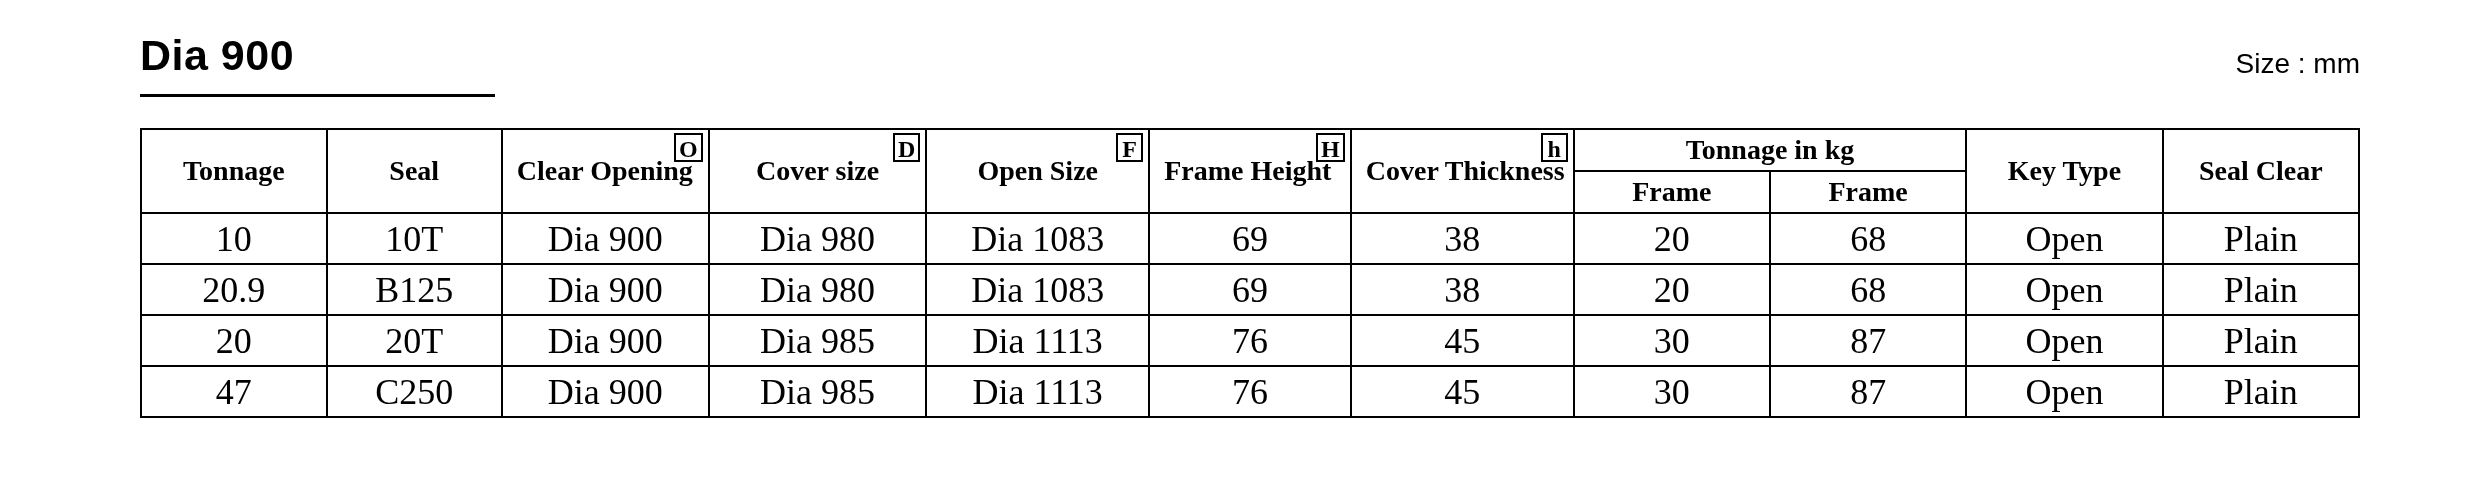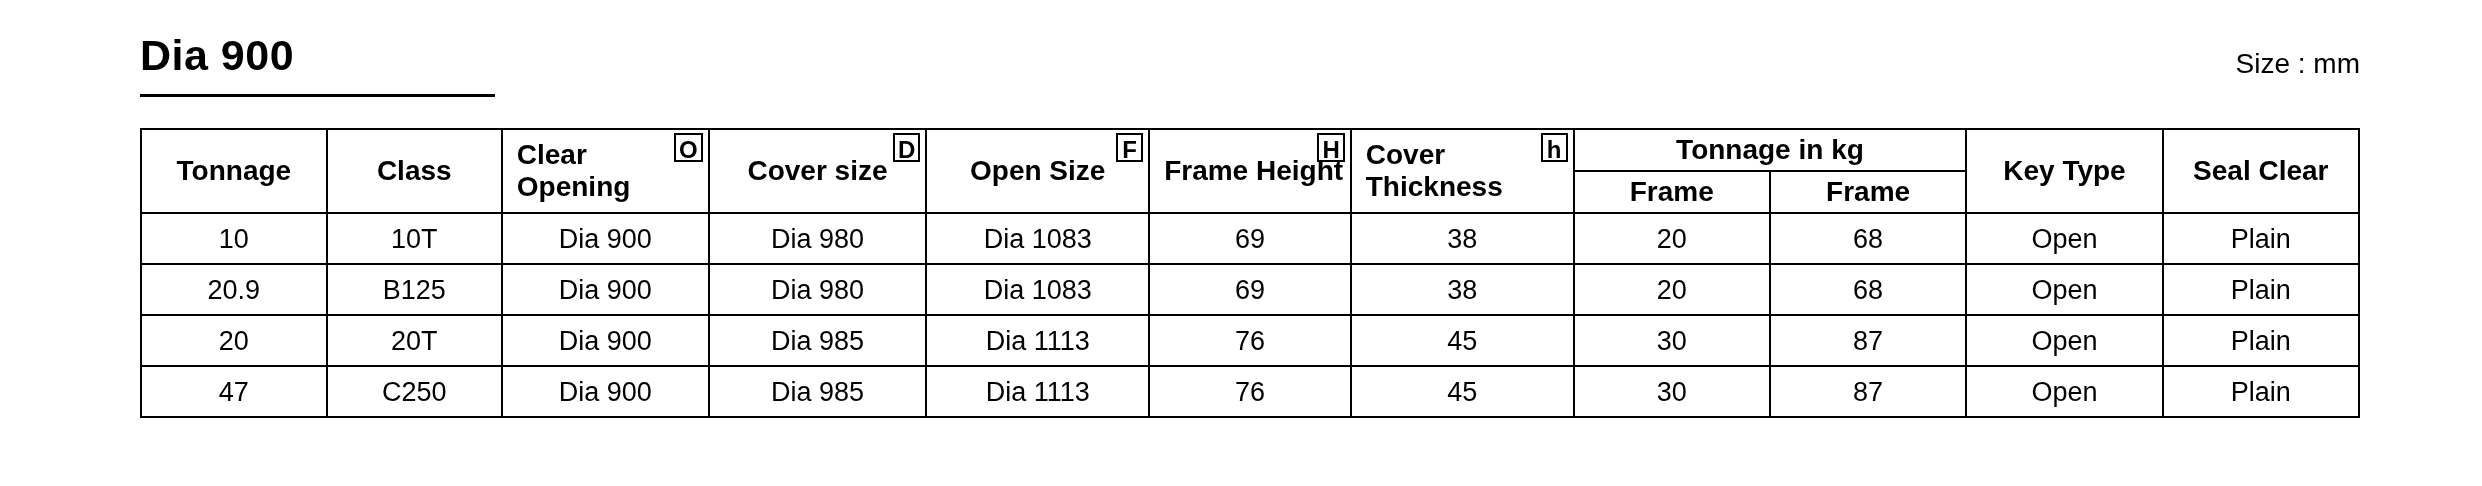--- a/index.html
+++ b/index.html
@@ -54,41 +54,42 @@
     line-height: 32px;
     white-space: nowrap;
   }
 
   
   .table-wrap {
     position: absolute;
     left: 140px;
     top: 128px;
     width: 2220px;
+    font-family: Liberation Serif, serif;
   }
   table.spec {
     border-collapse: collapse;
     table-layout: fixed;
     width: 2220px;
     background: #fff;
   }
   table.spec th, table.spec td {
     border: 2px solid #000;
     text-align: center;
     vertical-align: middle;
     padding: 0;
   }
   table.spec th {
     font-weight: bold;
     font-size: 28px;
     line-height: 32px;
   }
   table.spec td {
     font-weight: normal;
-    font-size: 27px;
+    font-size: 36px;
     line-height: 30px;
     height: 49px;
   }
   .h-tall { height: 80px; }
   .h-sub  { height: 40px; }
 
   
   .hcell {
     position: relative;
     height: 100%;
@@ -155,21 +156,21 @@
       </colgroup>
       <thead>
         <tr>
           <th rowspan="2" class="h-tall">
             <div class="hcell">
                 <span class="hlabel">Tonnage</span>
               </div>
           </th>
           <th rowspan="2" class="h-tall">
             <div class="hcell">
-                <span class="hlabel">Class</span>
+                <span class="hlabel">Seal</span>
               </div>
           </th>
           <th rowspan="2" class="h-tall">
             <div class="hcell left-align">
               <span class="hlabel">Clear Opening</span>
               <span class="marker">O</span>
             </div>
           </th>
           <th rowspan="2" class="h-tall">
             <div class="hcell">

